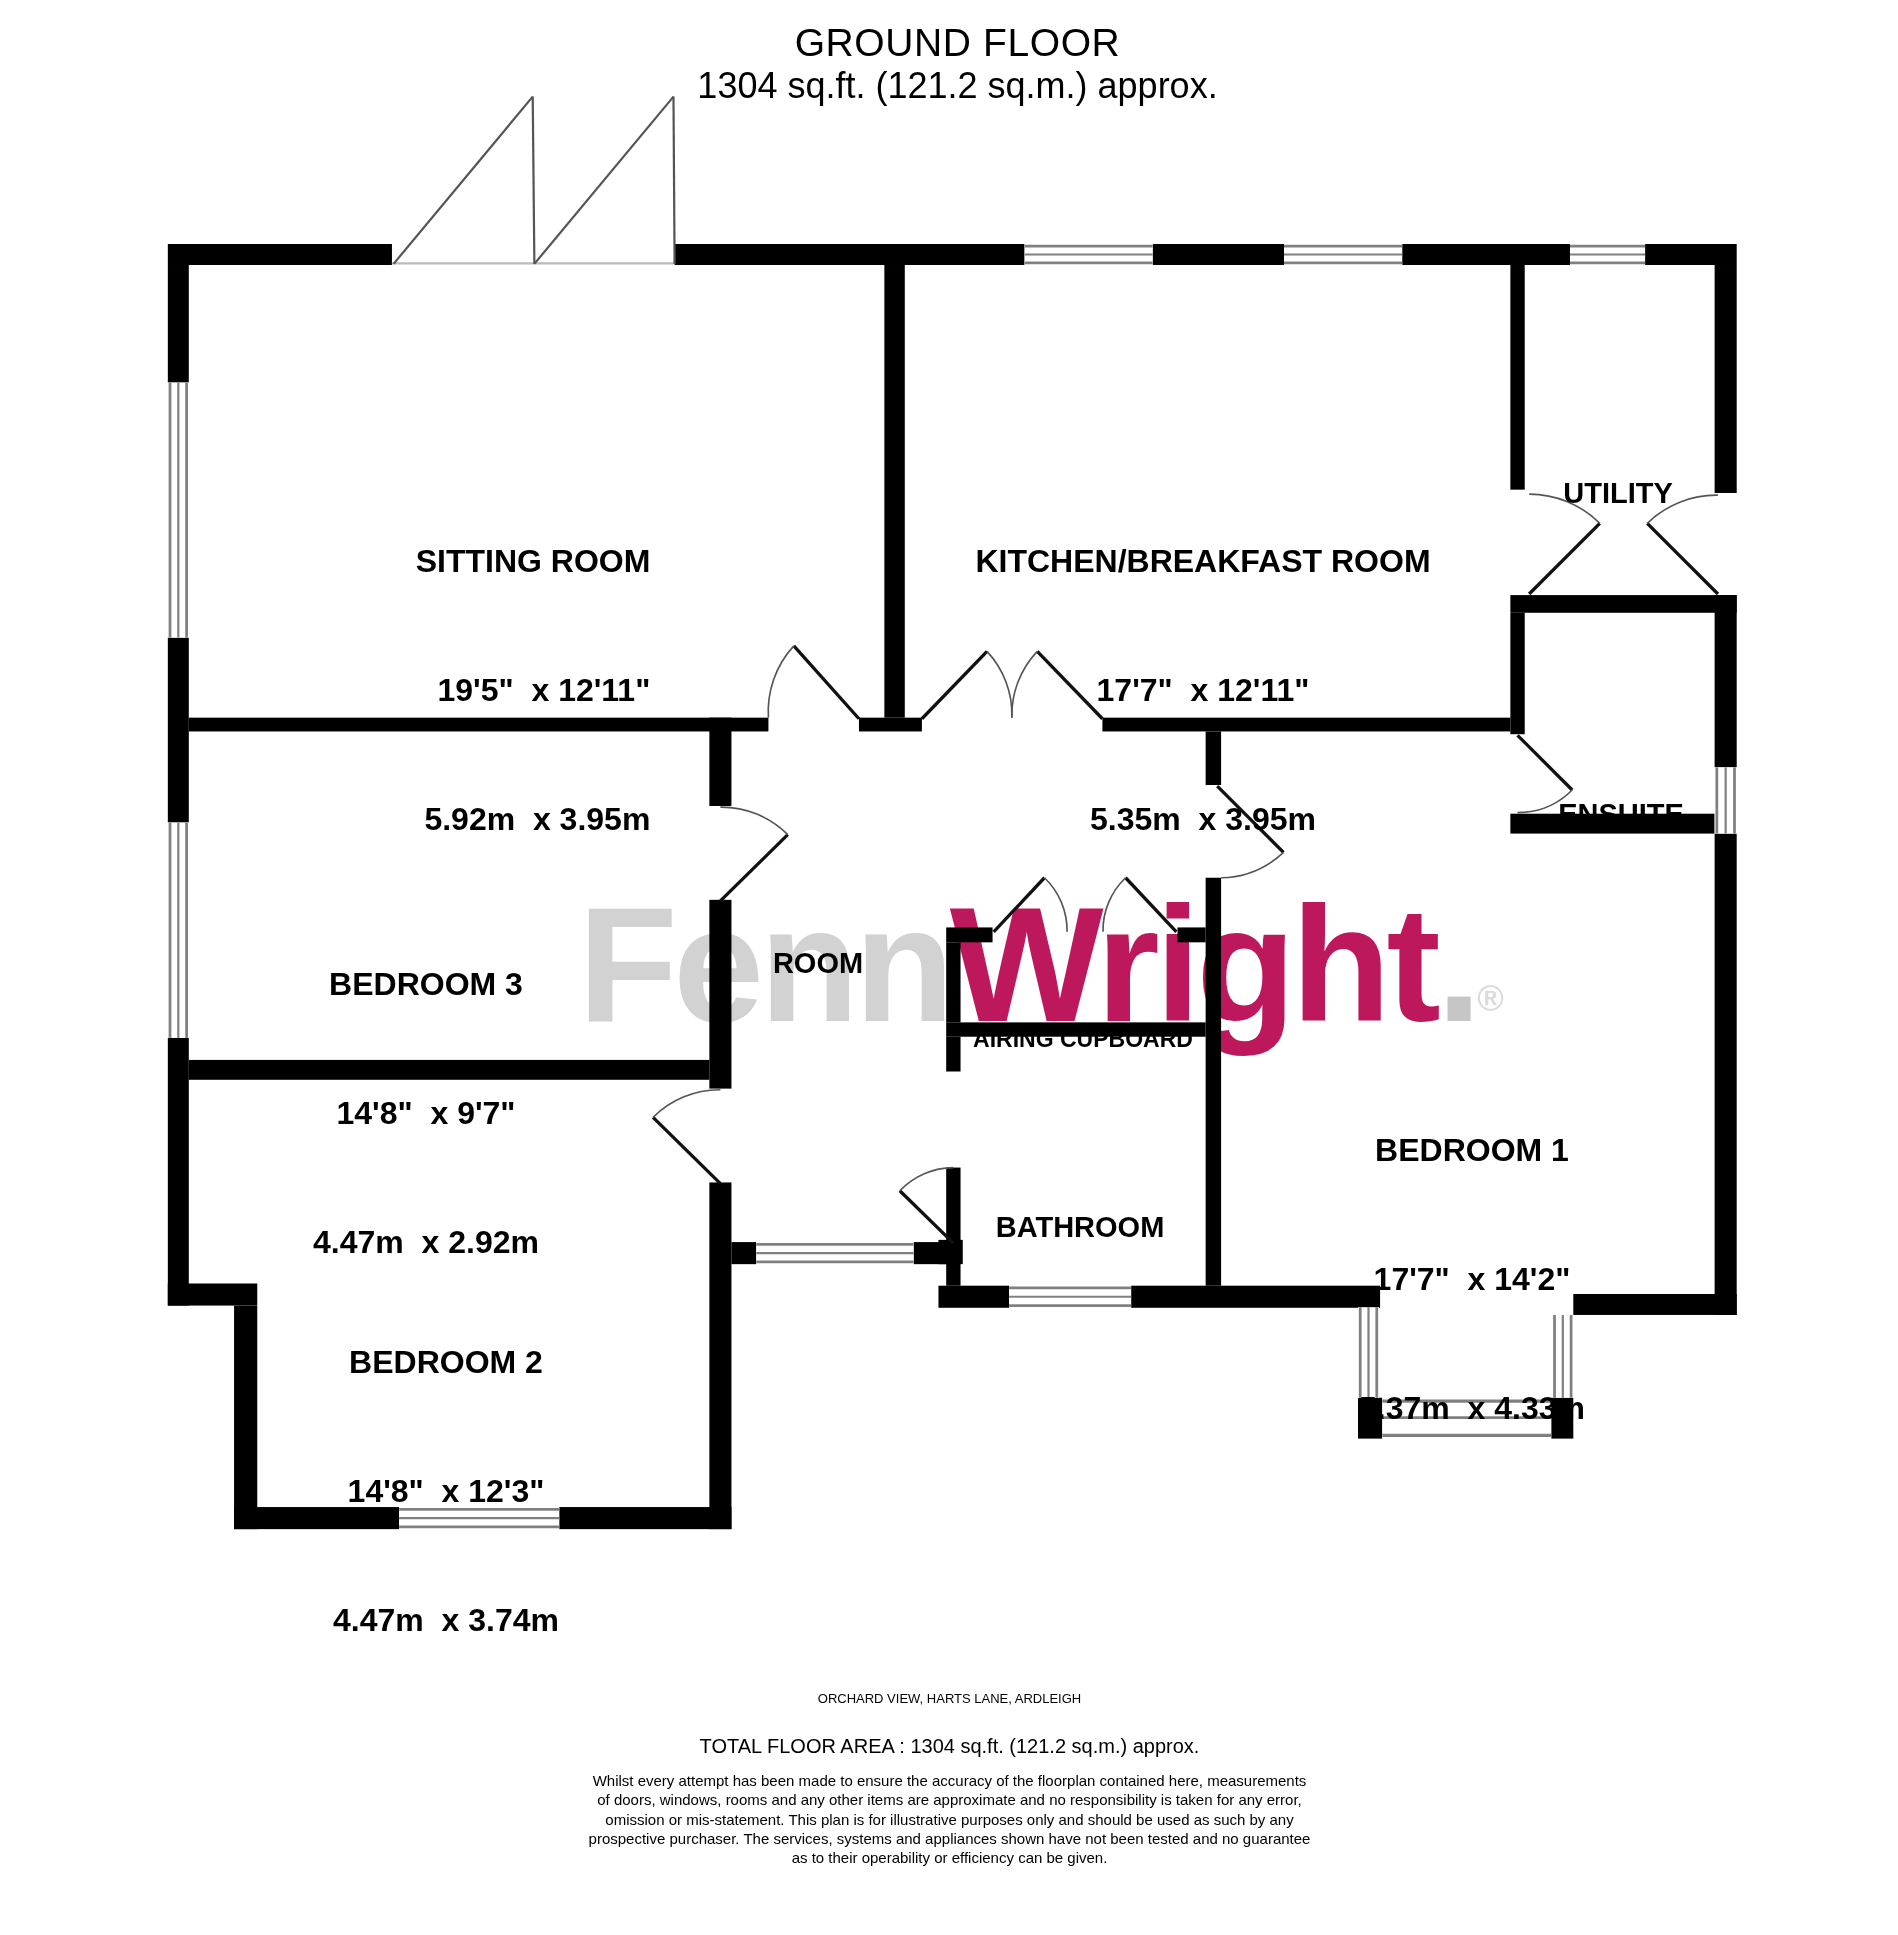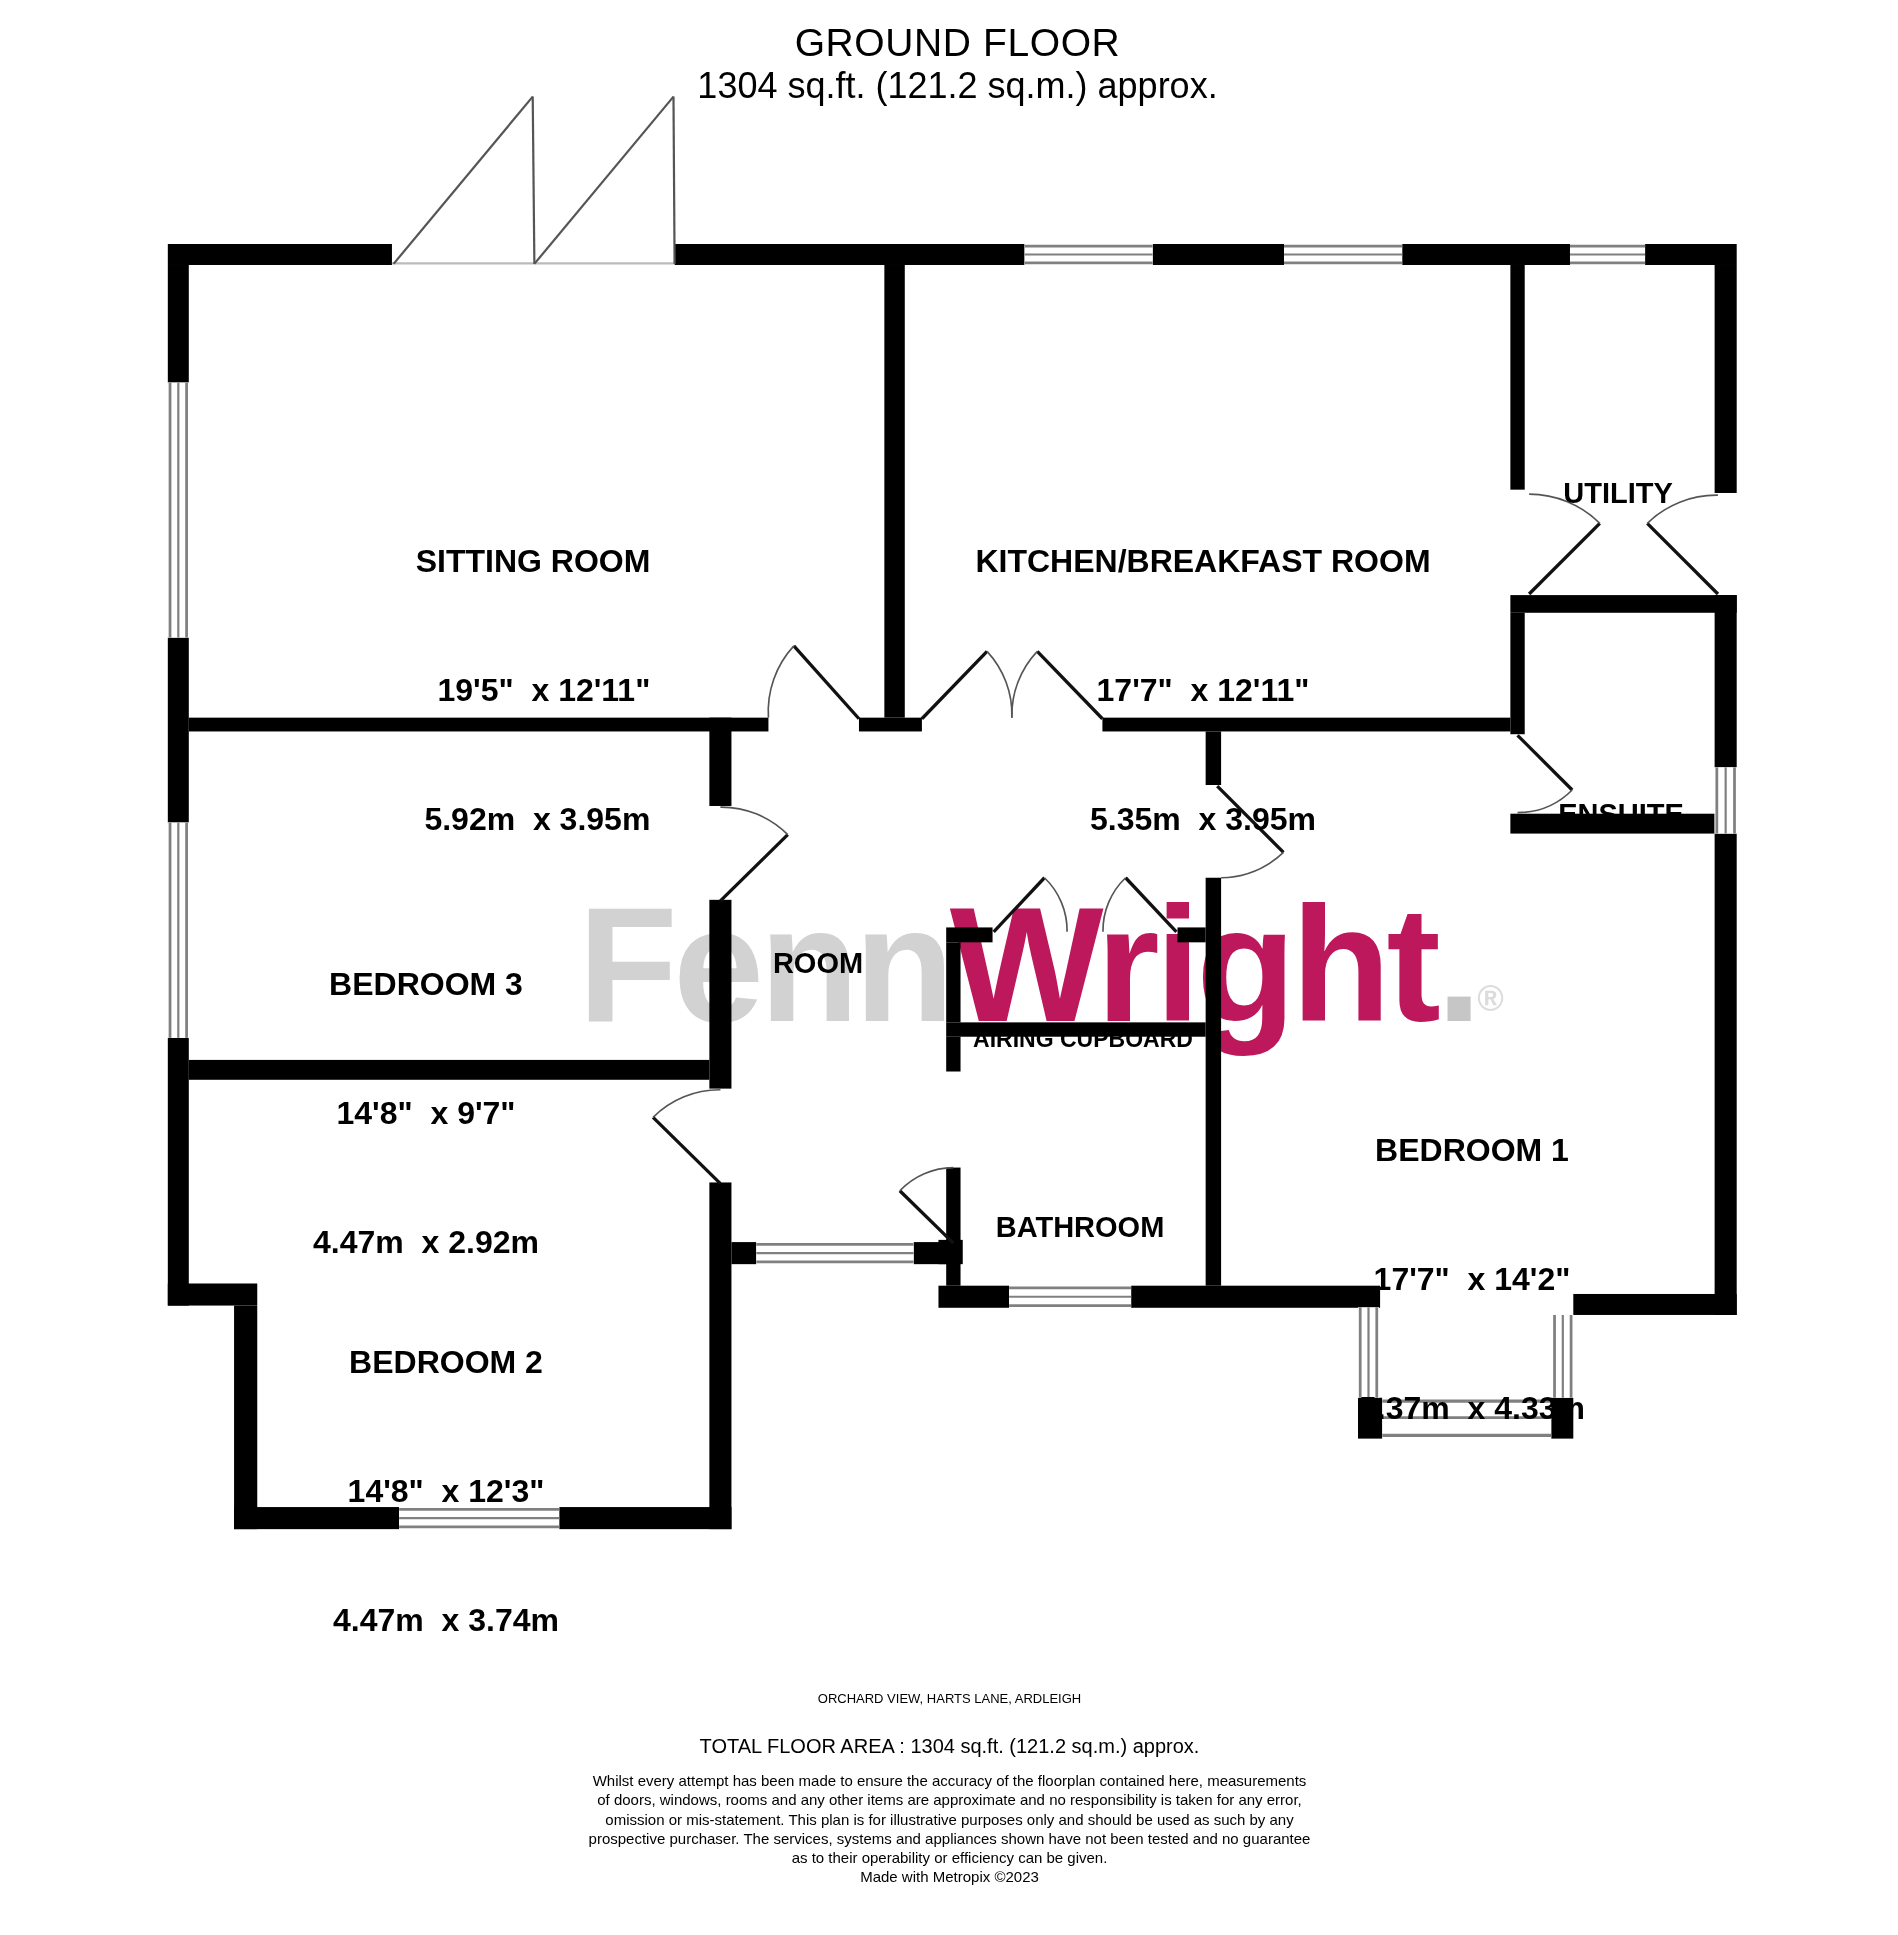--- a/index.html
+++ b/index.html
@@ -309,16 +309,15 @@
 
   <div class="footer-line addr" style="top:1691px;">ORCHARD VIEW, HARTS LANE, ARDLEIGH</div>
   <div class="footer-line total" style="top:1735px;">TOTAL FLOOR AREA : 1304 sq.ft. (121.2 sq.m.) approx.</div>
   <div class="footer-line disclaimer" style="top:1771px;">
     <div>Whilst every attempt has been made to ensure the accuracy of the floorplan contained here, measurements</div>
     <div>of doors, windows, rooms and any other items are approximate and no responsibility is taken for any error,</div>
     <div>omission or mis-statement. This plan is for illustrative purposes only and should be used as such by any</div>
     <div>prospective purchaser. The services, systems and appliances shown have not been tested and no guarantee</div>
     <div>as to their operability or efficiency can be given.</div>
   </div>
-  <div class="footer-line credit" style="top:1868px;">Made with Metropix ©2023</div>
 
 </div>
 
 
 </body></html>

